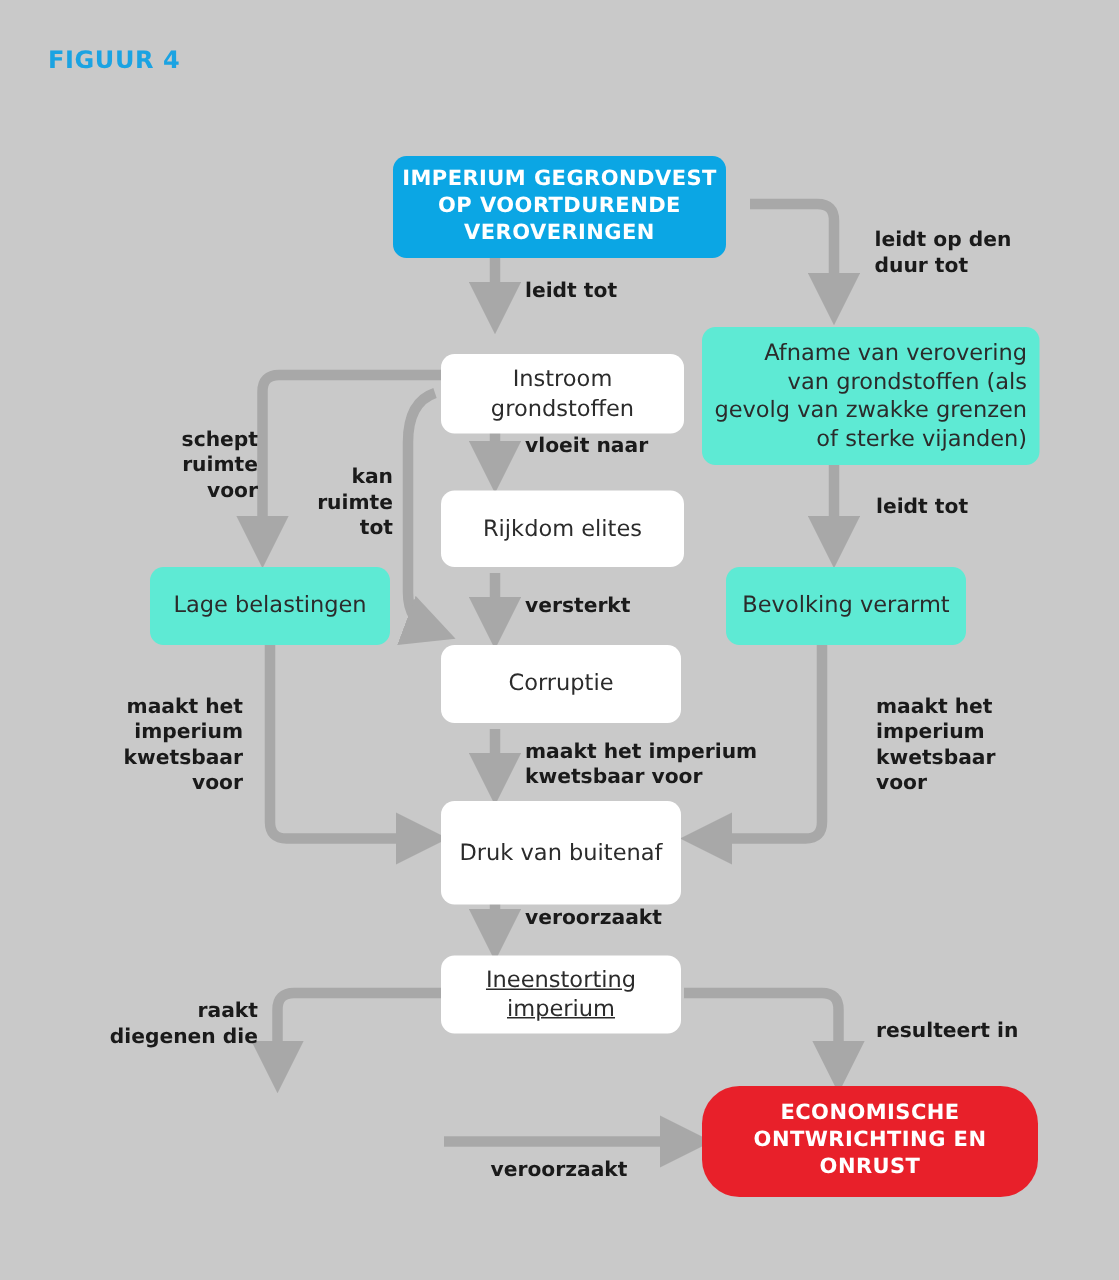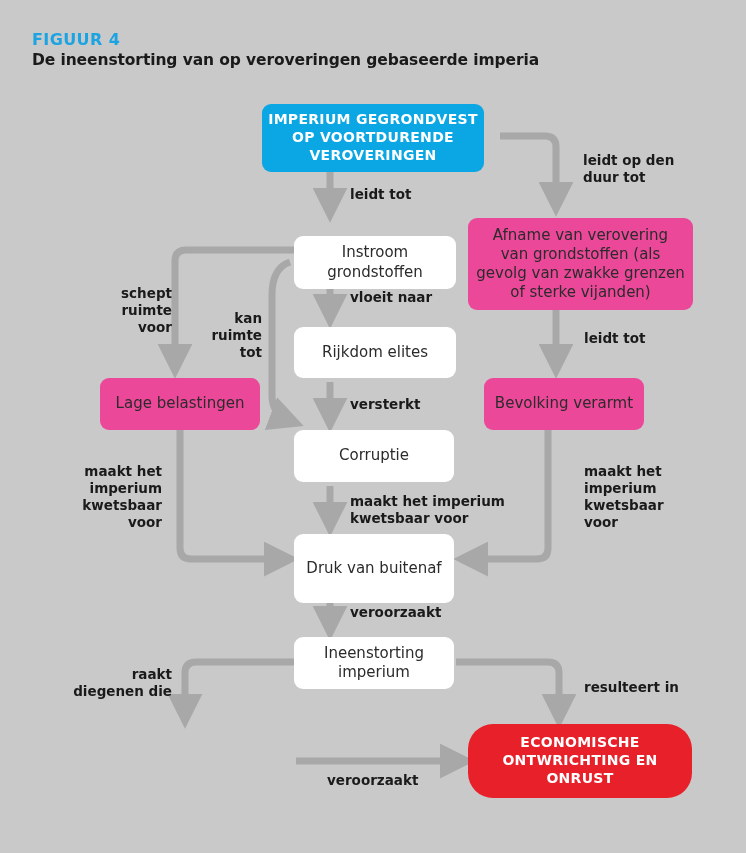--- a/index.html
+++ b/index.html
@@ -25,40 +25,39 @@
   .node{
     position:absolute;
     display:flex;align-items:center;justify-content:center;
     text-align:center;
     border-radius:9px;
     box-sizing:border-box;
     line-height:1.28;
   }
   .node span{display:block;padding:0 6px;}
   .n-white{background:#ffffff;color:#2b2b2b;font-size:15px;}
-  .n-gray{background:#ec4899;color:#2b2b2b;font-size:15px;}
+  .n-gray{background:#5eead4;color:#2b2b2b;font-size:15px;text-align:right;}
   .n-blue{background:#0ba6e4;color:#ffffff;font-size:14px;font-weight:bold;letter-spacing:.3px;}
   .n-red{background:#e8202a;color:#ffffff;font-size:14px;font-weight:bold;letter-spacing:.3px;border-radius:25px;}
 
   .edge-label{
     position:absolute;
     color:#1a1a1a;font-weight:bold;font-size:13.5px;
     line-height:1.27;
     white-space:pre-line;
   }
   .el-left{text-align:right;}
   .el-ctr{text-align:center;}
 </style>
 </head>
 <body>
 
 <div id="stage">
 
   <div class="fig-label">FIGUUR 4</div>
-  <div class="fig-title">De ineenstorting van op veroveringen gebaseerde imperia</div>
 
   <svg id="arrows" viewBox="0 0 746 853" xmlns="http://www.w3.org/2000/svg">
     <defs>
       <marker id="ah" markerWidth="5" markerHeight="5" refX="2.6" refY="2.5" orient="auto" markerUnits="strokeWidth">
         <path d="M0,0 L5,2.5 L0,5 z" fill="#a8a8a8"></path>
       </marker>
     </defs>
     <g fill="none" stroke="#a8a8a8" stroke-width="7" marker-end="url(#ah)">
 
       <path d="M330,172 L330,206"></path>
@@ -123,21 +122,21 @@
 
   <div class="node n-white" style="left:294px;top:430px;width:160px;height:52px;">
     <span style="white-space: pre-line;">Corruptie</span>
   </div>
 
   <div class="node n-white" style="left:294px;top:534px;width:160px;height:69px;">
     <span style="white-space: pre-line;">Druk van buitenaf</span>
   </div>
 
   <div class="node n-white" style="left:294px;top:637px;width:160px;height:52px;">
-    <span style="white-space: pre-line;">Ineenstorting
+    <span style="white-space: pre-line; text-decoration: underline;">Ineenstorting
 imperium</span>
   </div>
 
 
   <div class="node n-red" style="left:468px;top:724px;width:224px;height:74px;">
     <span style="white-space: pre-line;">ECONOMISCHE
 ONTWRICHTING EN
 ONRUST</span>
   </div>
 

